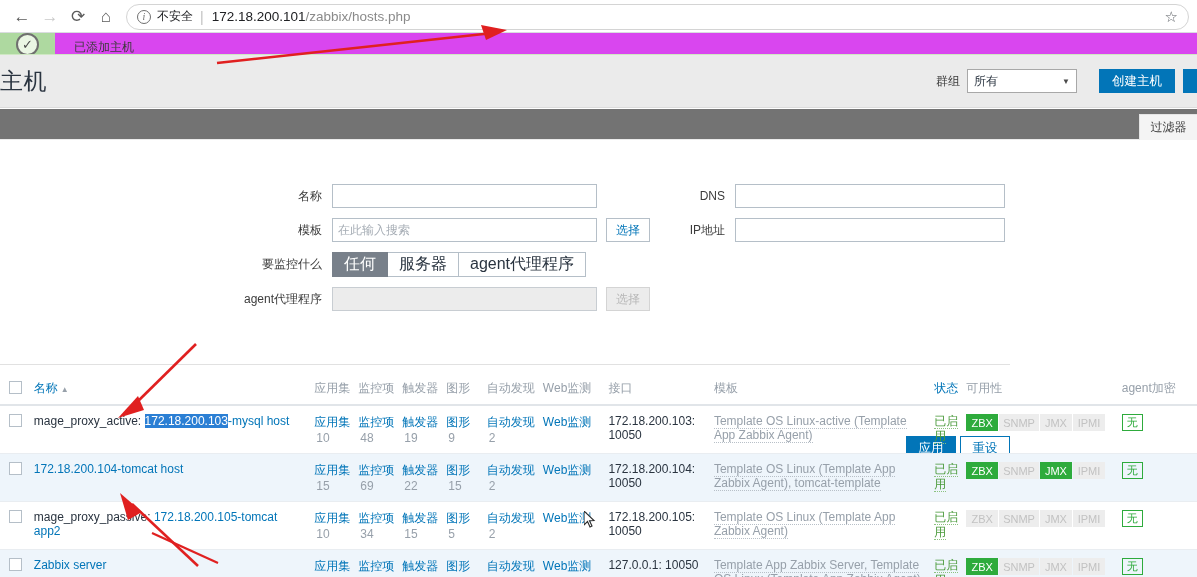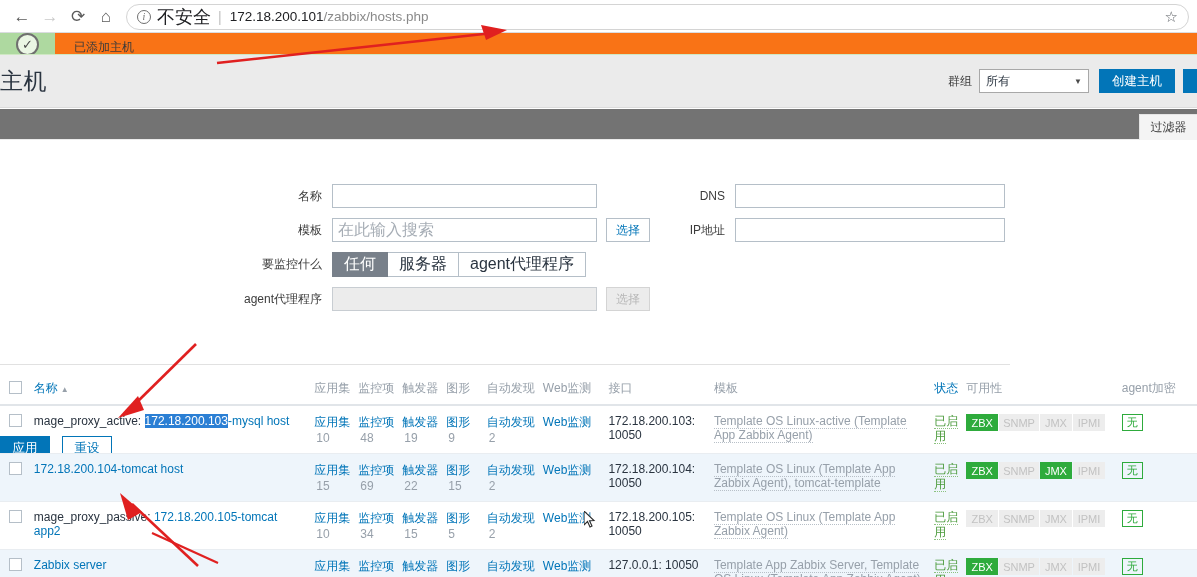--- a/index.html
+++ b/index.html
@@ -48,21 +48,21 @@
     border-radius: 50%;
     color: #6f6f6f;
     font-size: 10px;
     line-height: 11px;
     text-align: center;
     font-family: "Liberation Serif", serif;
     font-style: italic;
     flex: 0 0 auto;
     margin-right: 6px;
   }
-  .insecure-text { color: #202124; font-size: 18px; margin-right: 7px; }
+  .insecure-text { color: #202124; font-size: 12px; margin-right: 7px; }
   .url-sep { color: #c0c0c0; margin-right: 8px; font-size: 14px; }
   .url-host { color: #202124; }
   .url-path { color: #8a8a8a; }
   .star-icon { margin-left: auto; color: #5f6368; font-size: 15px; }
   #browser-bottom-line {
     position: absolute; left: 0; right: 0; bottom: 0;
     height: 1px; background: #dadce0;
   }
 
   
@@ -94,21 +94,21 @@
     background: #eaf6e4;
     color: #4a4a4a;
     font-size: 13px;
     line-height: 19px;
     text-align: center;
     margin-bottom: -2px;
   }
   #msg-body {
     flex: 1;
     height: 100%;
-    background: #f97316;
+    background: #d946ef;
     display: flex; align-items: flex-end;
     padding-left: 19px;
     font-size: 12px;
     color: #3b3b3b;
   }
   #msg-text { line-height: 13px; }
 
   
   #page-header {
     position: absolute;
@@ -147,21 +147,21 @@
     font-size: 8px; color: #4a4a4a;
   }
   .blue-btn {
     height: 24px;
     background: #0275b8;
     color: #fff;
     font-size: 12.5px;
     border: 1px solid #0275b8;
     display: flex; align-items: center; justify-content: center;
     padding: 0 10px;
-    margin-left: 10px;
+    margin-left: 22px;
   }
   #create-host-btn { width: 76px; padding: 0; }
   #extra-btn { width: 14px; padding: 0; margin-left: 8px; overflow: hidden; }
 
   
   #filter-tabstrip {
     position: absolute;
     left: 0; top: 76px; width: 1197px; height: 31px;
     background: #737373;
     border-bottom: 1px solid #ebebeb;
@@ -191,21 +191,21 @@
   .frow { position: absolute; display: flex; align-items: center; }
   .flabel {
     font-size: 12px; color: #3b3b3b;
     text-align: right;
     margin-right: 10px;
   }
   .ftext {
     height: 24px;
     border: 1px solid #b5bfc8;
     background: #fff;
-    font-size: 16px;
+    font-size: 12px;
     color: #2a3440;
     display: flex; align-items: center;
     padding: 0 5px;
   }
   .ftext.placeholder { color: #a6adb5; }
   .ftext.disabled { background: #ececec; border-color: #c8cdd2; }
   .select-btn {
     height: 24px; width: 44px;
     border: 1px solid #b5bfc8;
     background: #fff;
@@ -230,21 +230,21 @@
   .seg-item:first-child { border-left: 1px solid #b5bfc8; }
   .seg-item.active {
     background: #78808a;
     border-color: #78808a;
     color: #fff;
   }
 
   #filter-actions {
     position: absolute;
     left: 0; top: 296px; width: 1010px;
-    display: flex; justify-content: flex-start; gap: 12px;
+    display: flex; justify-content: flex-end; gap: 4px;
   }
   #apply-btn {
     height: 25px; width: 50px;
     background: #0275b8; color: #fff;
     border: 1px solid #0275b8;
     font-size: 12.5px;
     display: flex; align-items: center; justify-content: center;
   }
   #reset-btn {
     height: 25px; width: 50px;

